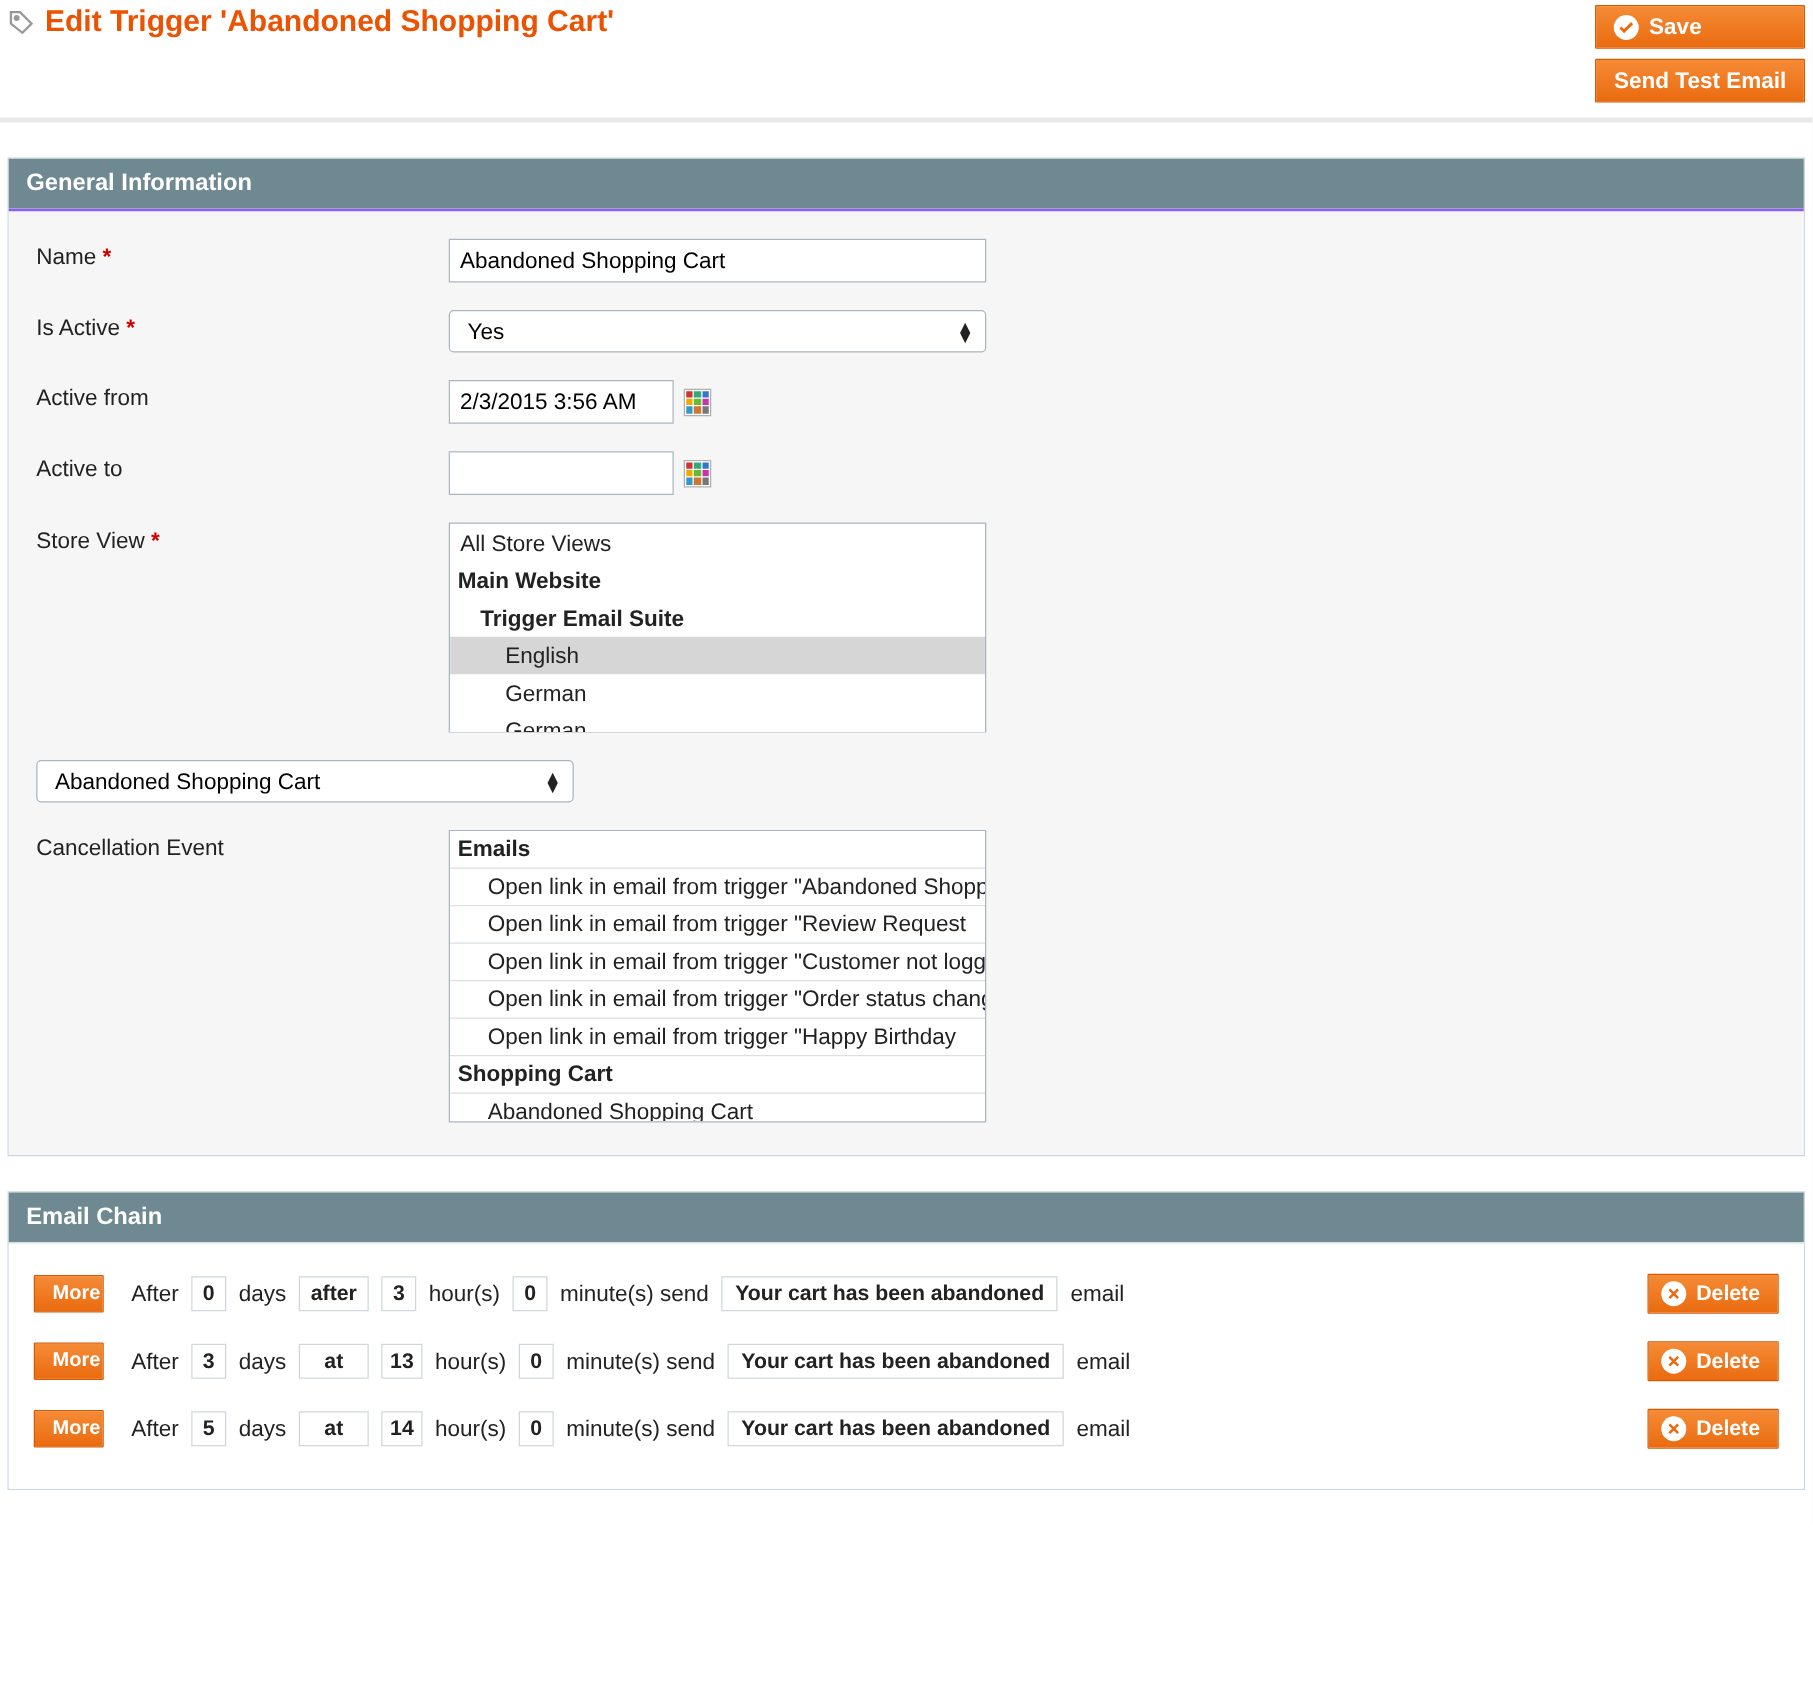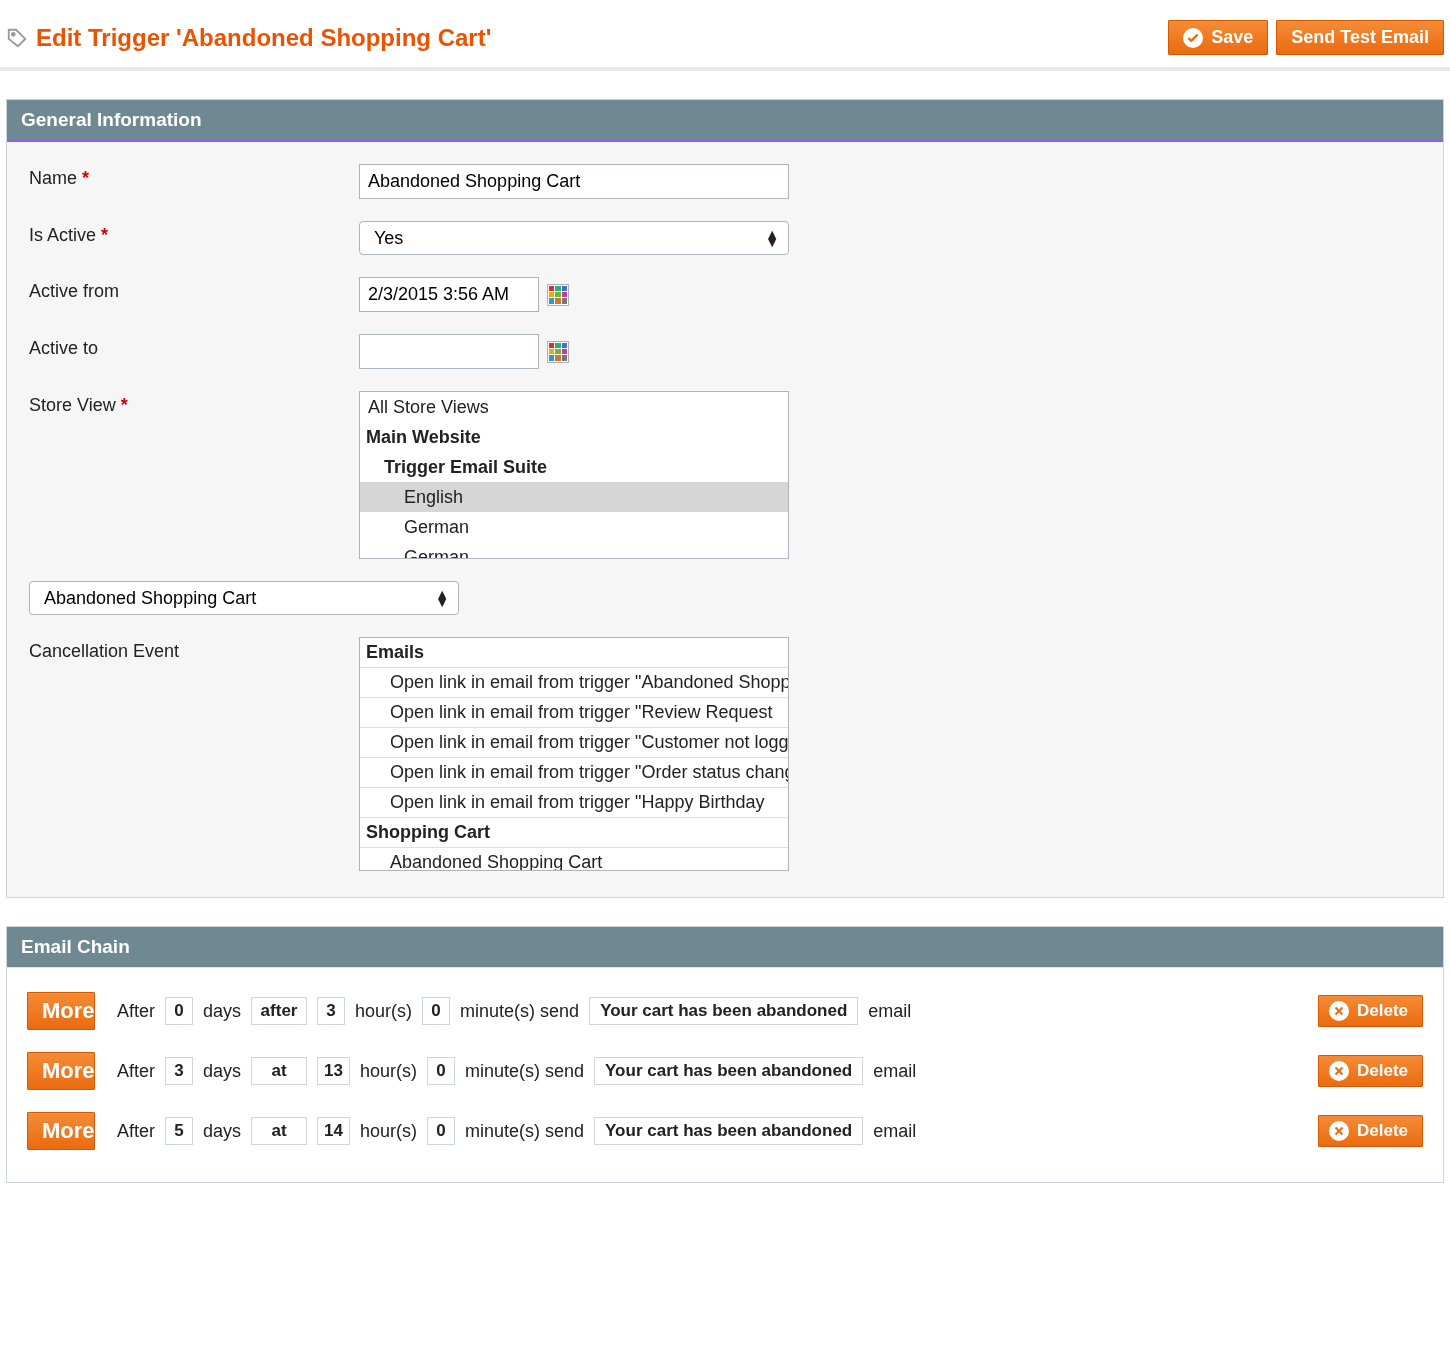--- a/index.html
+++ b/index.html
@@ -4,42 +4,43 @@
   <style>
     * { box-sizing: border-box; margin: 0; padding: 0; }
     body {
       font-family: Arial, Helvetica, sans-serif;
       font-size: 16px;
       background: #fff;
       color: #222;
     }
     .page-header {
       display: flex;
-      align-items: center;
+      align-items: flex-start;
       justify-content: space-between;
-      padding: 20px 6px 12px 6px;
+      padding: 4px 6px 12px 6px;
       border-bottom: 4px solid #e8e8e8;
     }
     .page-title-wrap {
       display: flex;
       align-items: center;
       gap: 8px;
     }
     .page-title {
       color: #eb5202;
       font-size: 24px;
       font-weight: bold;
     }
     .title-icon {
       display: inline-flex;
       color: #888;
     }
     .header-buttons {
       display: flex;
       gap: 8px;
+      flex-direction: column;
     }
     .btn-orange {
       background: #f47b20;
       background: linear-gradient(#f58b36, #ea6b0f);
       border: 1px solid #d85a00;
       color: #fff;
       font-weight: bold;
       font-size: 18px;
       padding: 6px 14px;
       cursor: pointer;
@@ -207,25 +208,25 @@
       align-items: center;
       gap: 10px;
       margin-bottom: 22px;
       font-size: 18px;
     }
     .btn-more {
       background: linear-gradient(#f58b36, #ea6b0f);
       border: 1px solid #d85a00;
       color: #fff;
       font-weight: bold;
-      font-size: 22px;
+      font-size: 16px;
       padding: 5px 14px;
       cursor: pointer;
       border-radius: 1px;
-      width: 68px;
+      width: 56px;
       text-align: center;
     }
     .btn-delete {
       background: linear-gradient(#f58b36, #ea6b0f);
       border: 1px solid #d85a00;
       color: #fff;
       font-weight: bold;
       font-size: 17px;
       padding: 5px 14px 5px 10px;
       cursor: pointer;

